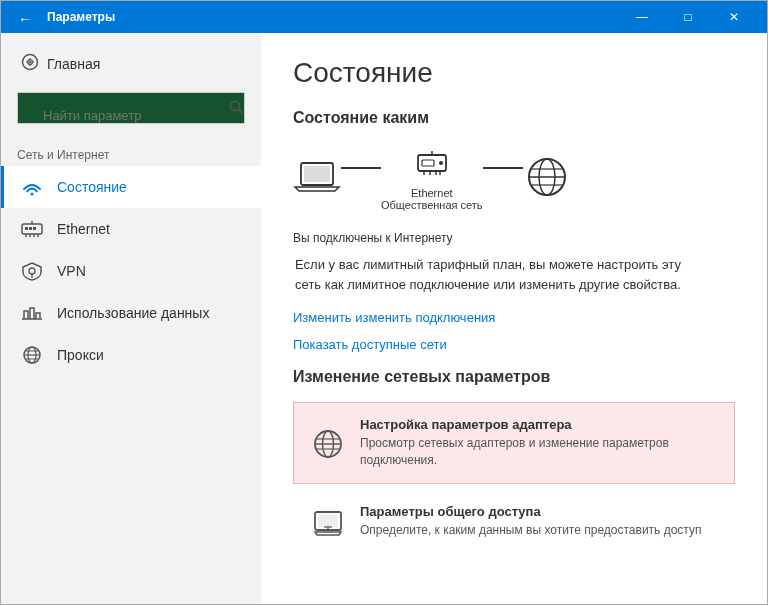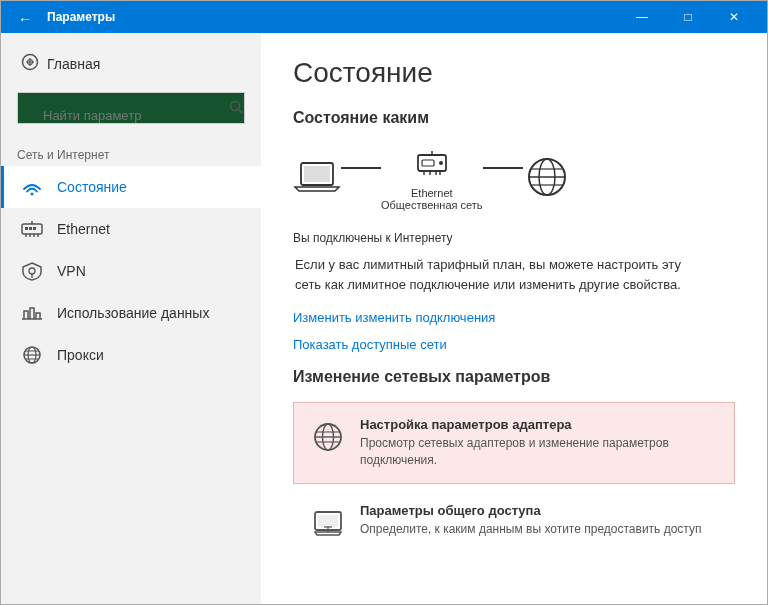--- a/index.html
+++ b/index.html
@@ -235,21 +235,21 @@
       font-size: 16px;
       font-weight: 600;
       color: #333;
       margin-bottom: 16px;
       margin-top: 16px;
     }
 
     
     .settings-card {
       display: flex;
-      align-items: flex-start;
+      align-items: center;
       padding: 14px 16px;
       border: 1px solid transparent;
       cursor: pointer;
       gap: 14px;
       margin-bottom: 4px;
     }
 
     .settings-card.highlighted {
       background: #fce8e8;
       border: 1px solid #e8b4b4;

